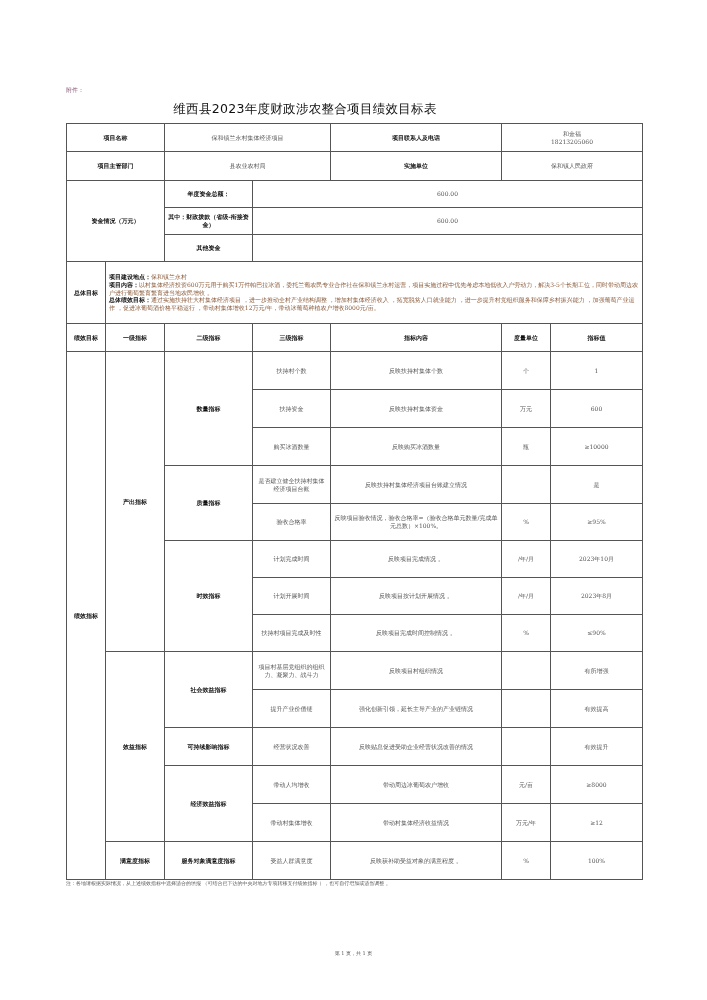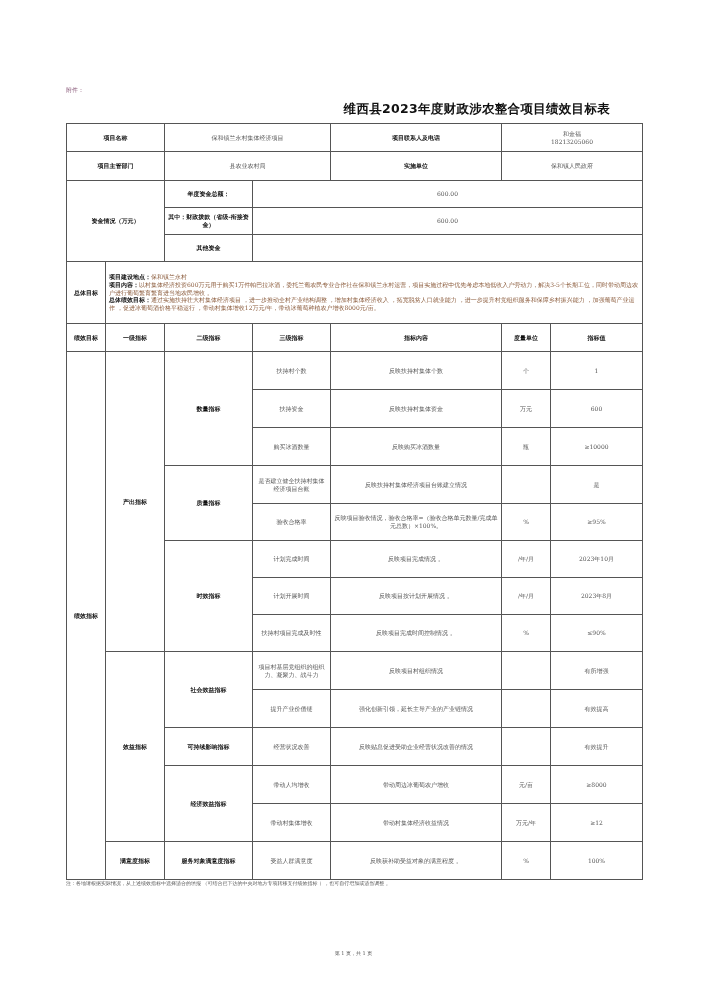--- a/index.html
+++ b/index.html
@@ -1,18 +1,18 @@
 <!DOCTYPE html>
 <html><head>
 <meta charset="utf-8">
 <style>
   html, body { margin: 0; padding: 0; background: #ffffff; }
   body { width: 707px; height: 1000px; position: relative; font-family: "DejaVu Serif", "Liberation Serif", serif; color: #222; overflow: hidden; }
   .attach { position: absolute; left: 66px; top: 86px; font-size: 6px; color: #8a5a7a; }
-  .title { position: absolute; left: 0; width: 610px; top: 101px; text-align: right; font-family: "DejaVu Sans", "Liberation Sans", sans-serif; font-size: 12.5px; font-weight: bold; color: #111; letter-spacing: 0.3px; }
+  .title { position: absolute; left: 0; width: 610px; top: 101px; text-align: center; font-family: "DejaVu Sans", "Liberation Sans", sans-serif; font-size: 12.5px; font-weight: normal; color: #111; letter-spacing: 0.3px; }
   table.main { position: absolute; left: 66px; top: 123px; width: 576px; border-collapse: collapse; table-layout: fixed; }
   table.main td { border: 1px solid #555; font-size: 6px; text-align: center; vertical-align: middle; padding: 0 3px; line-height: 1.3; }
   td.lbl { font-family: "DejaVu Sans", "Liberation Sans", sans-serif; font-weight: bold; color: #111; }
   td.val { color: #555; }
   td.thick-b { border-bottom: 1.5px solid #222; }
   .goal { text-align: left !important; padding: 2px 3px !important; color: #8a5a3a; line-height: 1.35; }
   .goal b { font-family: "DejaVu Sans", "Liberation Sans", sans-serif; color: #111; }
   .note { position: absolute; left: 66px; top: 880px; font-size: 5px; color: #555; }
   .pager { position: absolute; left: 0; width: 707px; top: 950px; text-align: center; font-size: 5px; color: #555; }
 </style>

